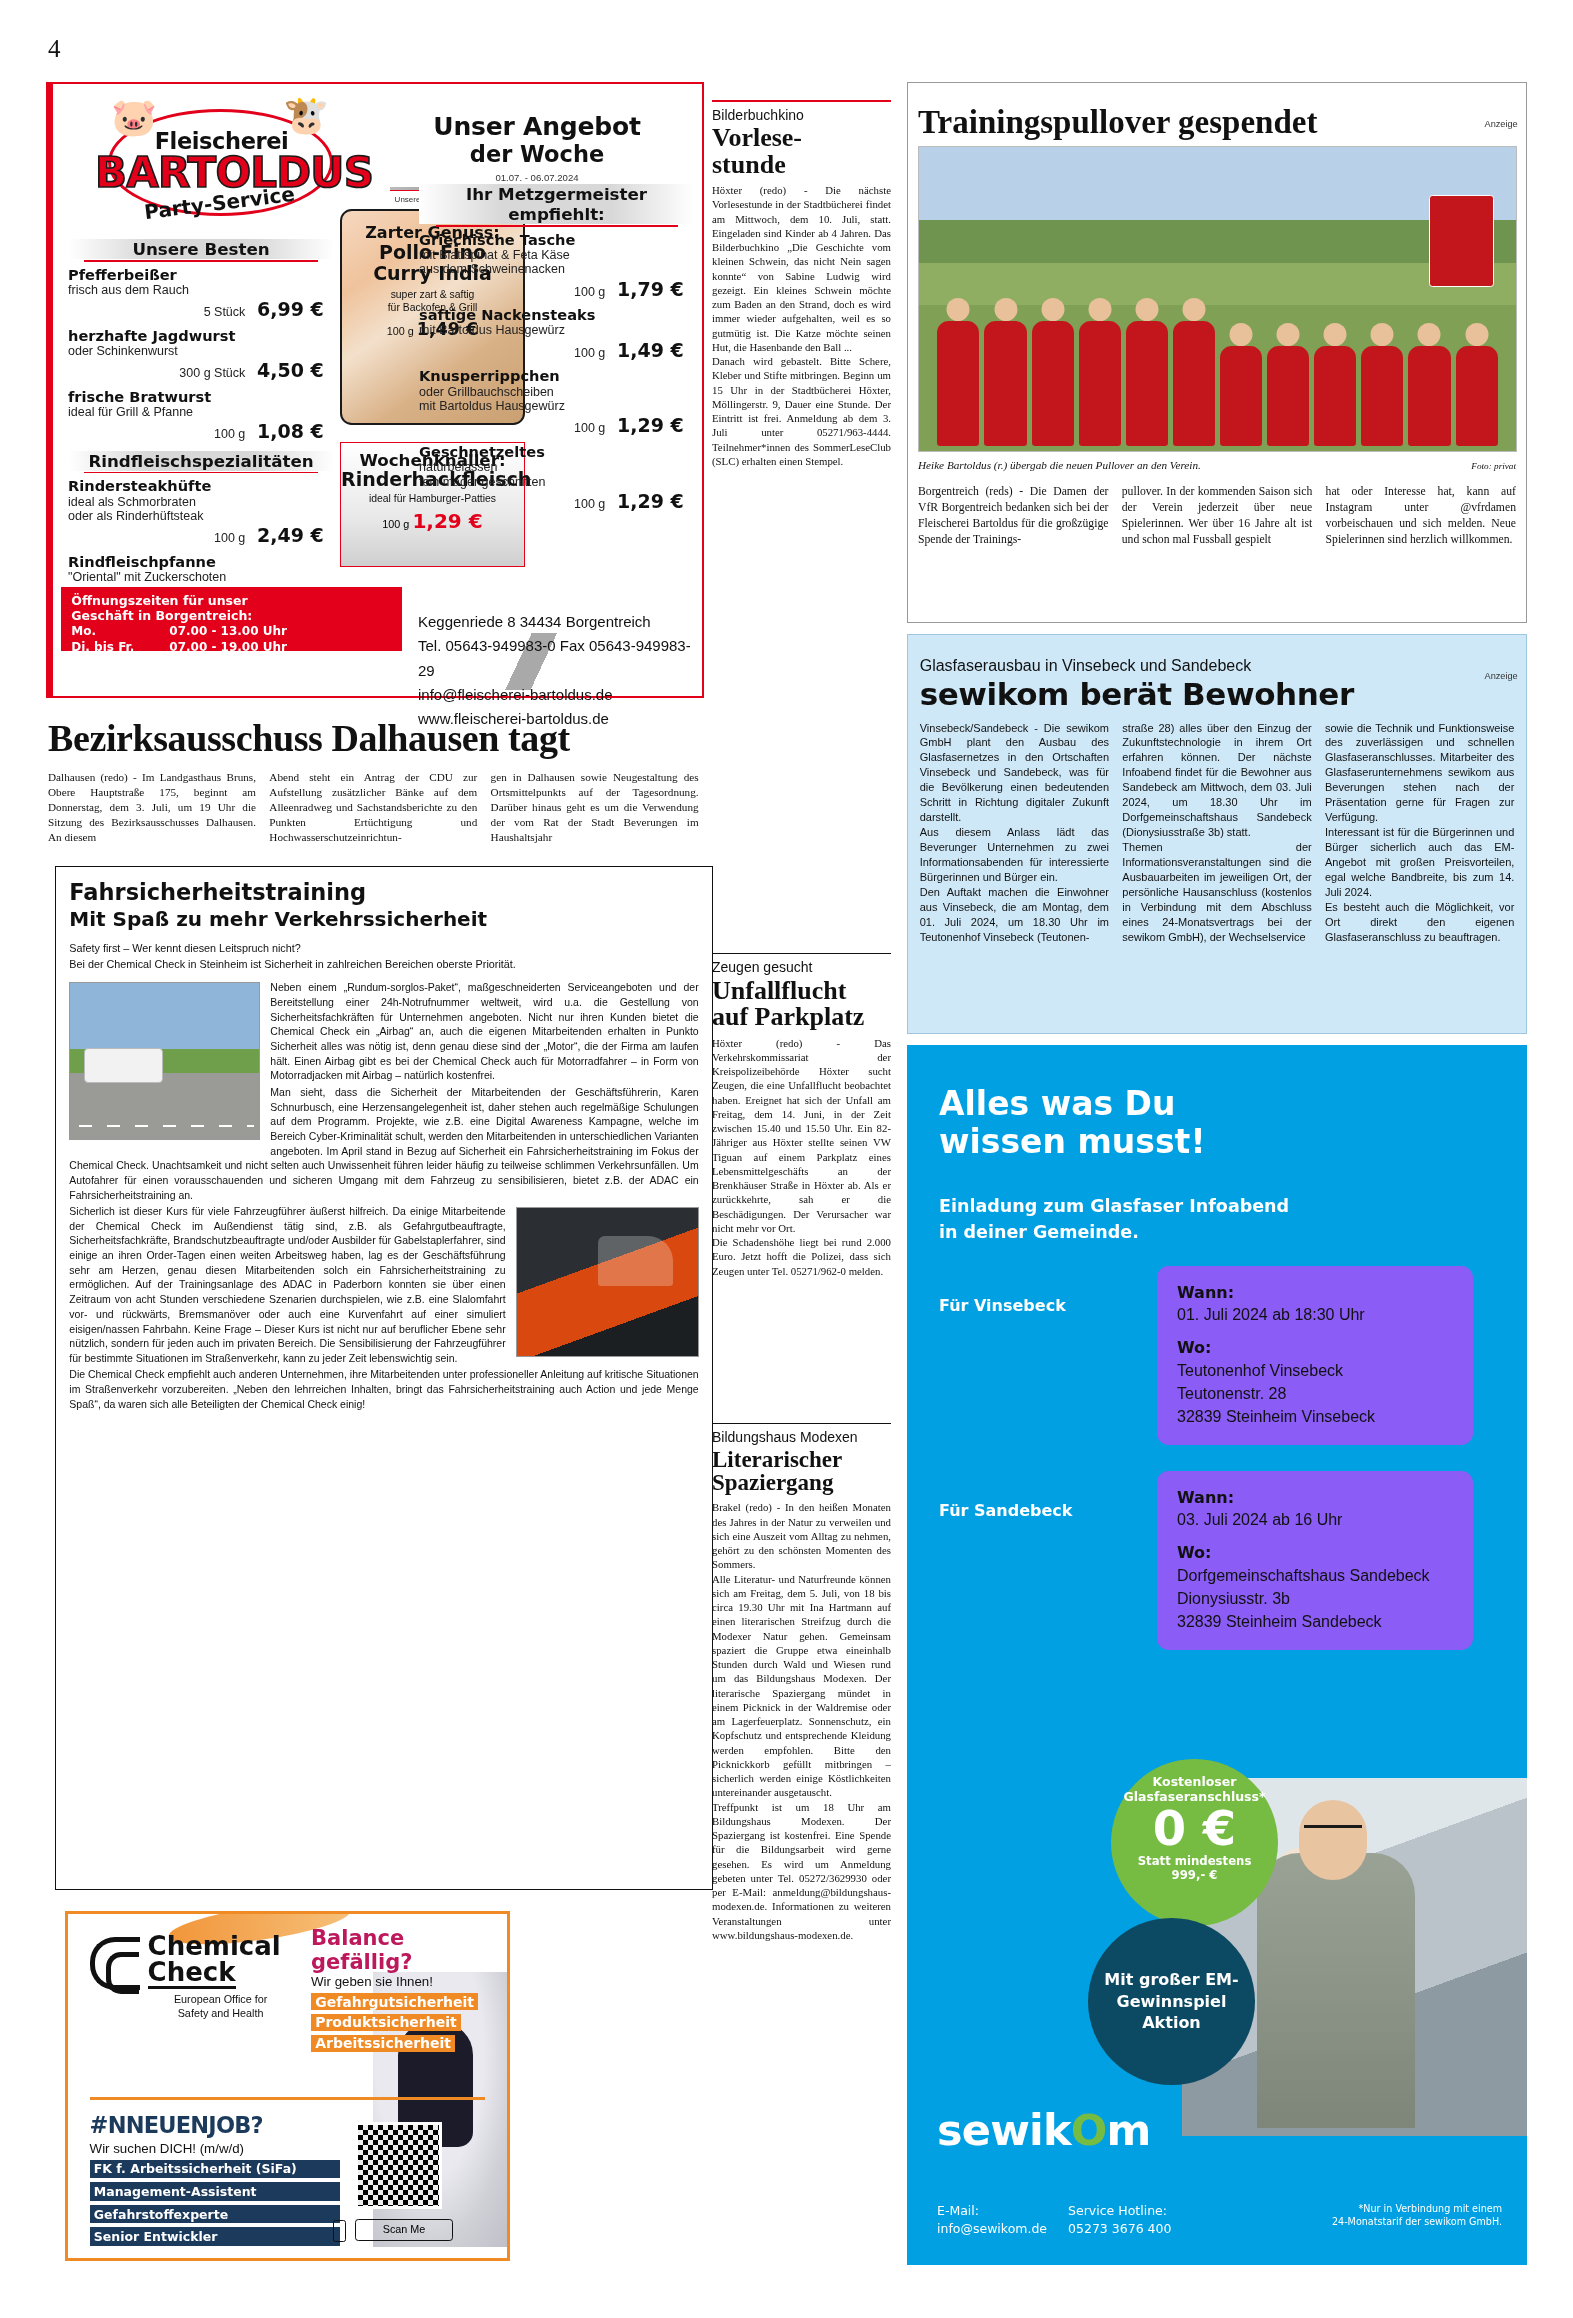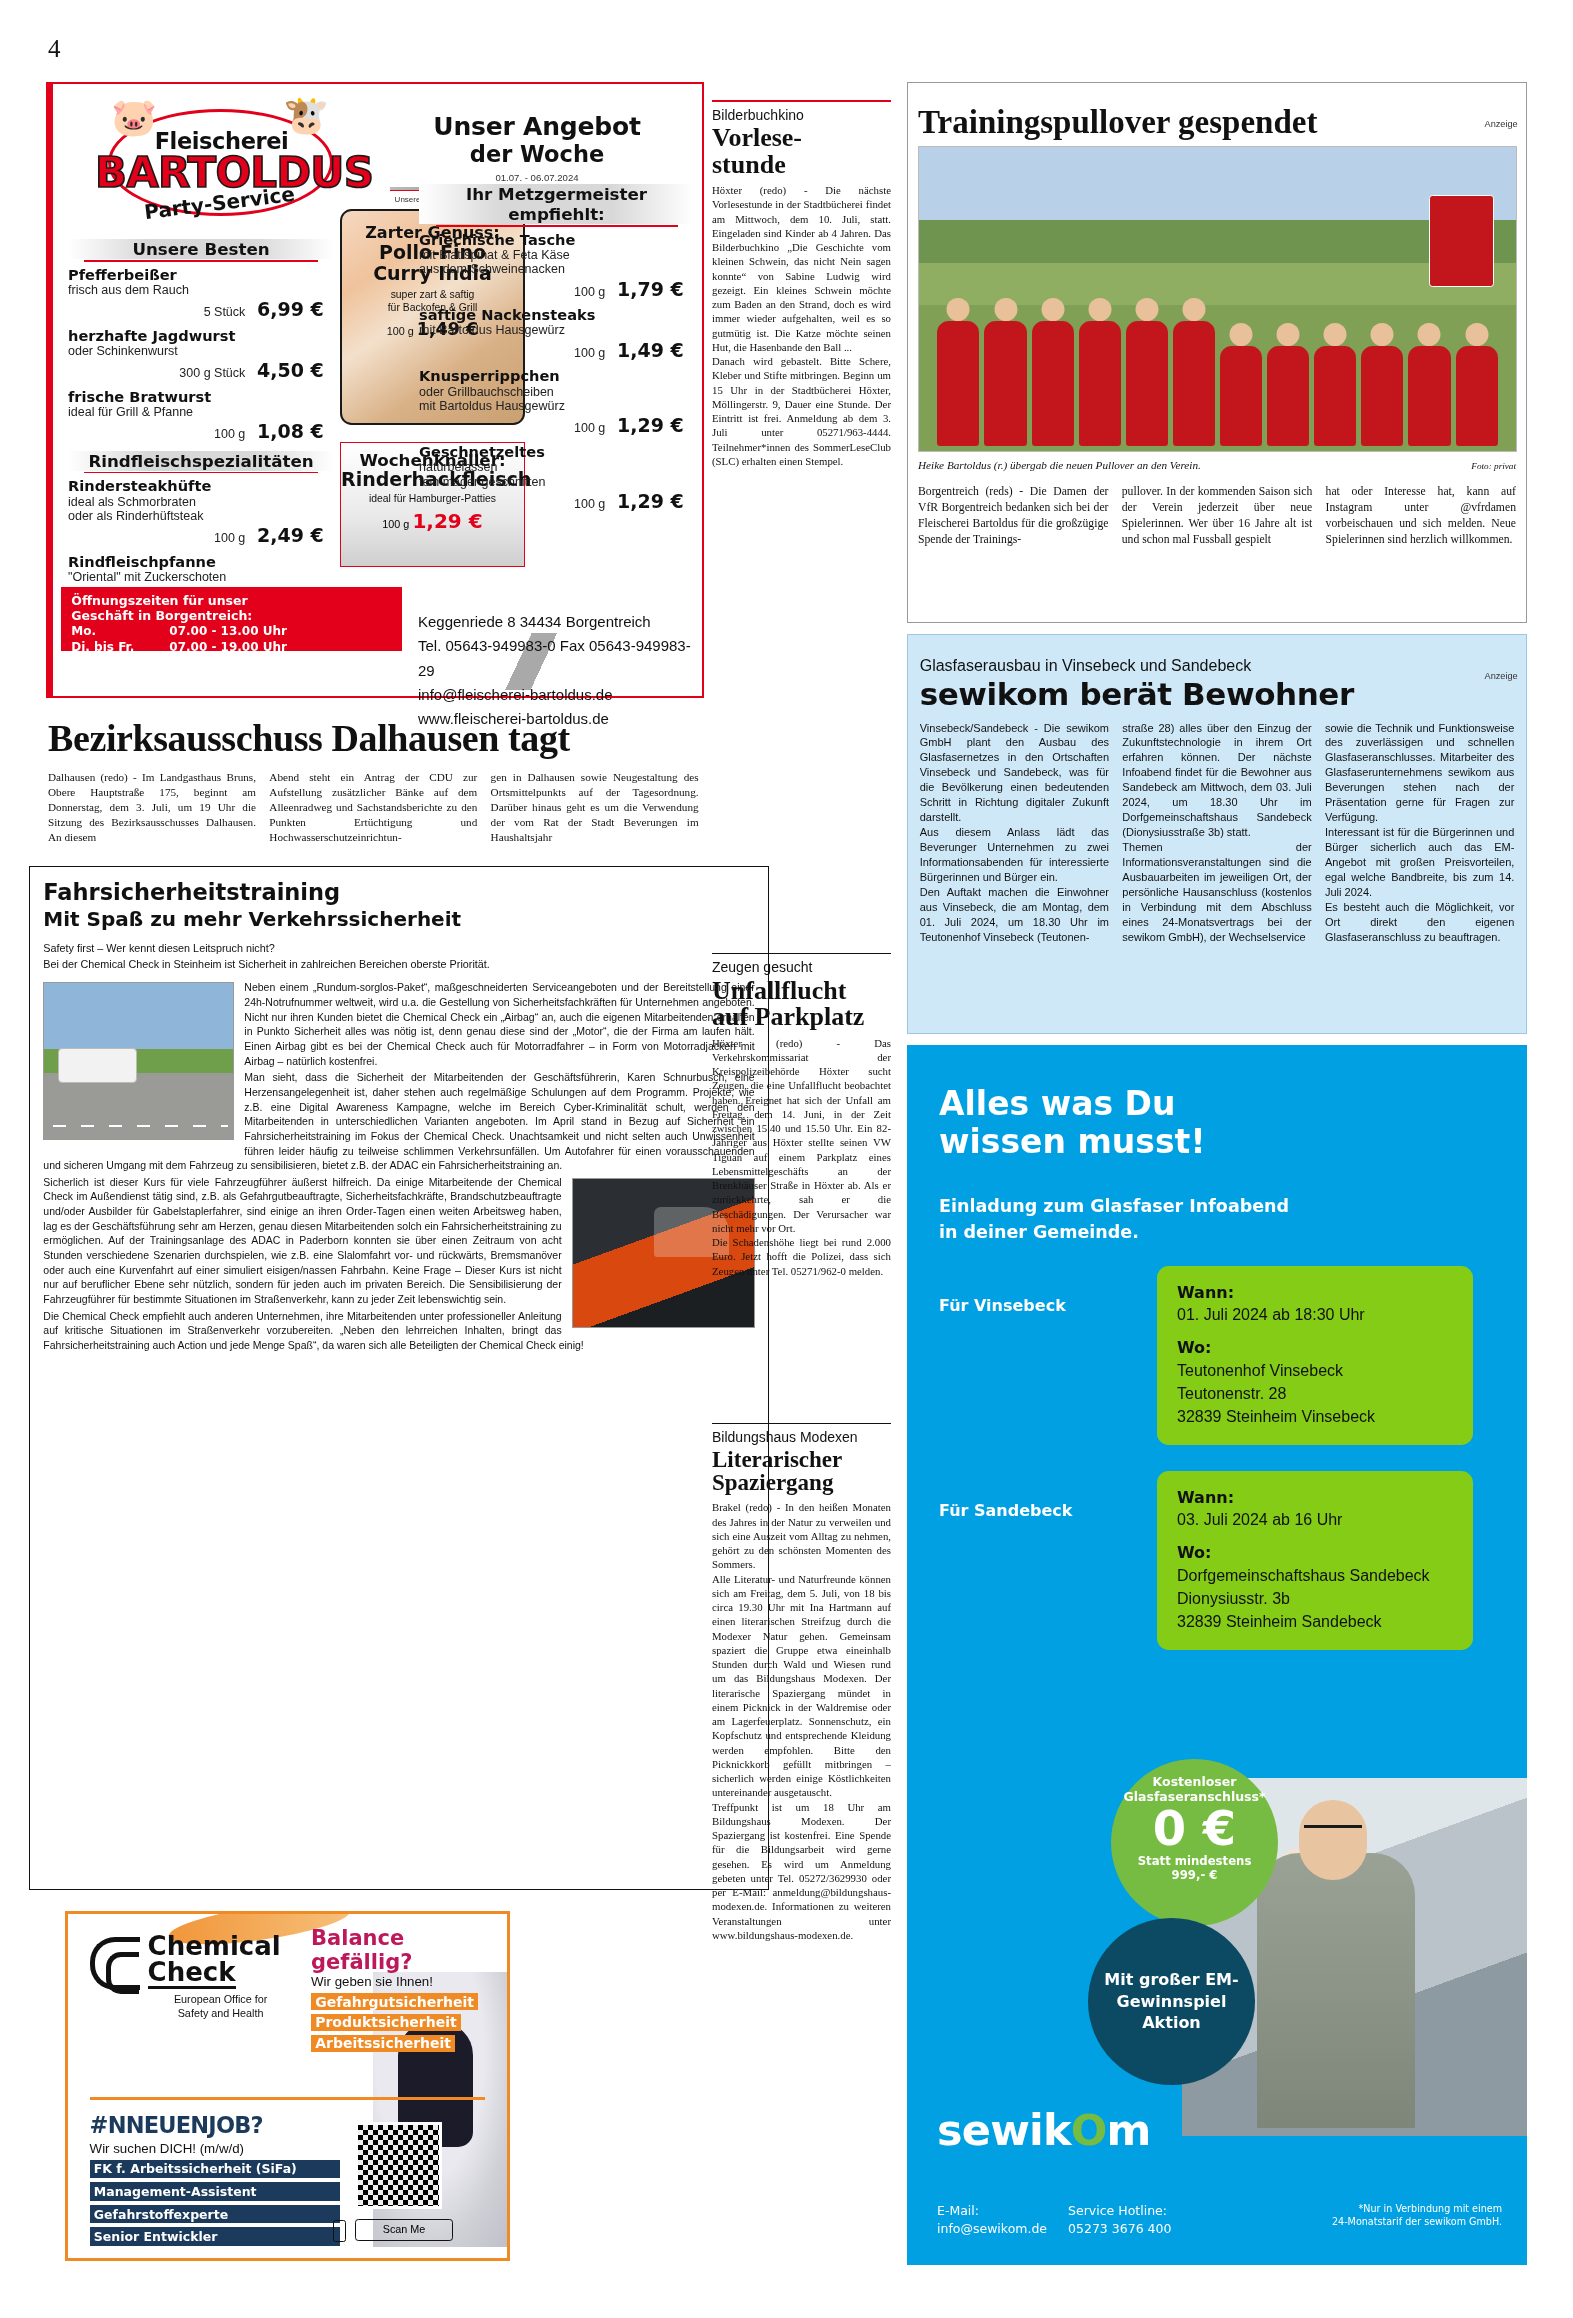--- a/index.html
+++ b/index.html
@@ -149,21 +149,21 @@
     letter-spacing:-0.4px;
   }
   .bezirk .cols { display:flex; gap:13.3px; margin-top:10px; }
   .bezirk .cols p {
     width:208px; font-family:"Liberation Serif", serif; font-size:11.2px; line-height:1.33;
     text-align:justify; color:#111; hyphens:auto;
   }
 
   
   .fahr {
-    position:absolute; left:29px; top:866px; width:740px; height:1024px;
+    position:absolute; left:55px; top:866px; width:658px; height:1024px;
     border:1.7px solid #111; padding:11.7px 13.3px;
   }
   .fahr h2 {
     font-family:"DejaVu Sans", sans-serif; font-weight:bold; font-size:22.5px; color:#111; line-height:1.2;
   }
   .fahr h3 {
     font-family:"DejaVu Sans", sans-serif; font-weight:bold; font-size:20px; color:#111;
     margin-top:1.7px; line-height:1.2;
   }
   .fahr .lead {
@@ -371,21 +371,21 @@
   }
   .sw-ad .sub {
     position:absolute; left:32px; top:148px; width:391px;
     font-family:"DejaVu Sans", sans-serif; font-weight:bold; font-size:17.5px; color:#fff; line-height:1.5;
   }
   .sw-lbl {
     position:absolute; left:32px;
     font-family:"DejaVu Sans", sans-serif; font-weight:bold; font-size:16px; color:#fff;
   }
   .sw-card {
-    position:absolute; left:250px; width:316px; background:#84cc16; border-radius:11.7px;
+    position:absolute; left:250px; width:316px; background:#8b5cf6; border-radius:11.7px;
     padding:16.7px 20px; color:#111;
   }
   .sw-card .lbl { font-family:"DejaVu Sans", sans-serif; font-weight:bold; font-size:16px; }
   .sw-card .val { font-size:16px; line-height:1.45; margin-top:1.7px; }
   .sw-card .gap { height:11.7px; }
 
   .sw-photo {
     position:absolute; left:275px; top:733px; width:346px; height:358px;
     background:
       radial-gradient(circle at 35% 28%, #f2e3d2 0 9%, transparent 9%),

